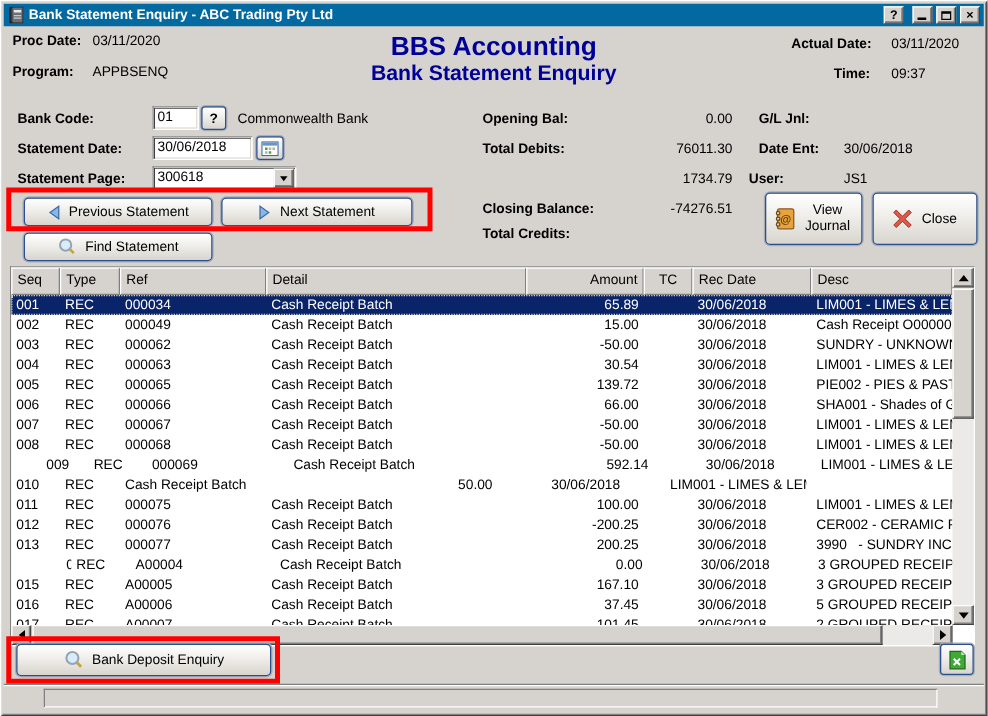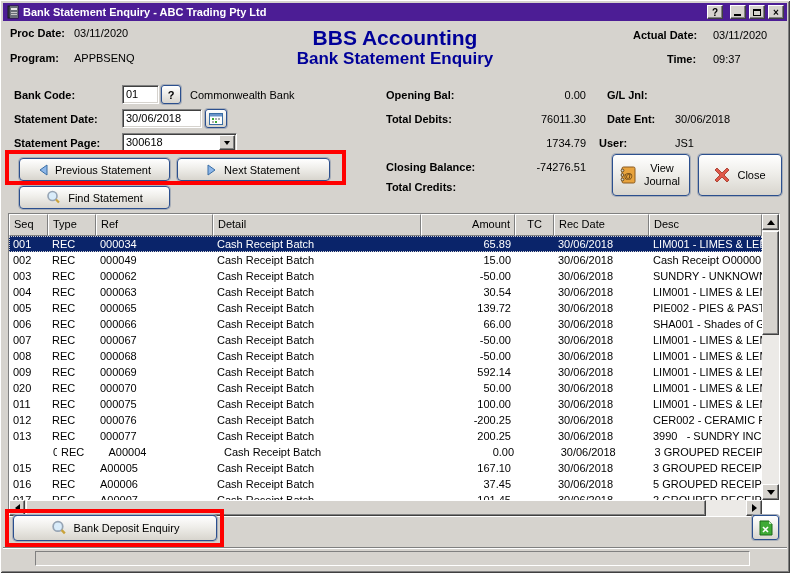--- a/index.html
+++ b/index.html
@@ -1,20 +1,20 @@
 <!DOCTYPE html>
 <html><head>
 <meta charset="utf-8">
 <style>
   html,body{margin:0;padding:0;background:#9aa0a8;}
   *{box-sizing:border-box;font-family:"Liberation Sans",sans-serif;}
   .window{position:relative;width:790px;height:573px;background:#d6d3ce;
     box-shadow:inset 1px 1px 0 #ffffff, inset -1px -1px 0 #404040, inset 2px 2px 0 #d6d3ce, inset -2px -2px 0 #808080;
     overflow:hidden;}
-  .titlebar{position:absolute;left:3px;top:3px;width:784px;height:18px;background:#4c1d95;
+  .titlebar{position:absolute;left:3px;top:3px;width:784px;height:18px;background:#0369a1;
     display:flex;align-items:center;padding:0 3px;gap:3px;}
   .titletext{color:#fff;font-size:11px;font-weight:bold;flex:1;white-space:nowrap;overflow:hidden;}
   .winbtn{width:16px;height:14px;background:#d6d3ce;border:1px solid;border-color:#fff #404040 #404040 #fff;
     box-shadow:inset -1px -1px 0 #808080;display:flex;align-items:center;justify-content:center;
     font-size:10px;font-weight:bold;color:#000;position:relative;}
   .winbtn .minbar{position:absolute;left:3px;bottom:2px;width:7px;height:2px;background:#000;}
   .winbtn .maxbox{width:8px;height:7px;border:1px solid #000;border-top-width:2px;}
   .lbl{position:absolute;font-size:11px;font-weight:bold;color:#000;white-space:nowrap;}
   .val{position:absolute;font-size:11px;color:#000;white-space:nowrap;}
   .heading1{font-size:21px;font-weight:bold;color:#000099;line-height:23px;}
@@ -266,33 +266,32 @@
           <div class="gcell" style="width: 39px;">008</div>
           <div class="gcell" style="width: 48px;">REC</div>
           <div class="gcell" style="width: 117px;">000068</div>
           <div class="gcell" style="width: 208px;">Cash Receipt Batch</div>
           <div class="gcell" style="width: 94px; text-align: right;">-50.00</div>
           <div class="gcell" style="width: 39px; text-align: center;"></div>
           <div class="gcell" style="width: 95px;">30/06/2018</div>
           <div class="gcell" style="width: 113px;">LIM001 - LIMES &amp; LEM</div>
         </div>
         <div class="grow">
-          <div class="gcell" style="width: 39px;">009</div>
+          <div class="gcell" style="width: 39px; margin-left: 24px;">009</div>
           <div class="gcell" style="width: 48px;">REC</div>
           <div class="gcell" style="width: 117px;">000069</div>
           <div class="gcell" style="width: 208px;">Cash Receipt Batch</div>
           <div class="gcell" style="width: 94px; text-align: right;">592.14</div>
           <div class="gcell" style="width: 39px; text-align: center;"></div>
           <div class="gcell" style="width: 95px;">30/06/2018</div>
           <div class="gcell" style="width: 113px;">LIM001 - LIMES &amp; LEM</div>
         </div>
         <div class="grow">
-          <div class="gcell" style="width: 39px;">020</div>
-          <div class="gcell" style="width: 48px;">REC</div>
-          <div class="gcell" style="width: 117px;">000070</div>
+          <div class="gcell" style="width: 39px;">010</div>
+          <div class="gcell" style="width: 48px;">REC</div>
           <div class="gcell" style="width: 208px;">Cash Receipt Batch</div>
           <div class="gcell" style="width: 94px; text-align: right;">50.00</div>
           <div class="gcell" style="width: 39px; text-align: center;"></div>
           <div class="gcell" style="width: 95px;">30/06/2018</div>
           <div class="gcell" style="width: 113px;">LIM001 - LIMES &amp; LEM</div>
         </div>
         <div class="grow">
           <div class="gcell" style="width: 39px;">011</div>
           <div class="gcell" style="width: 48px;">REC</div>
           <div class="gcell" style="width: 117px;">000075</div>

